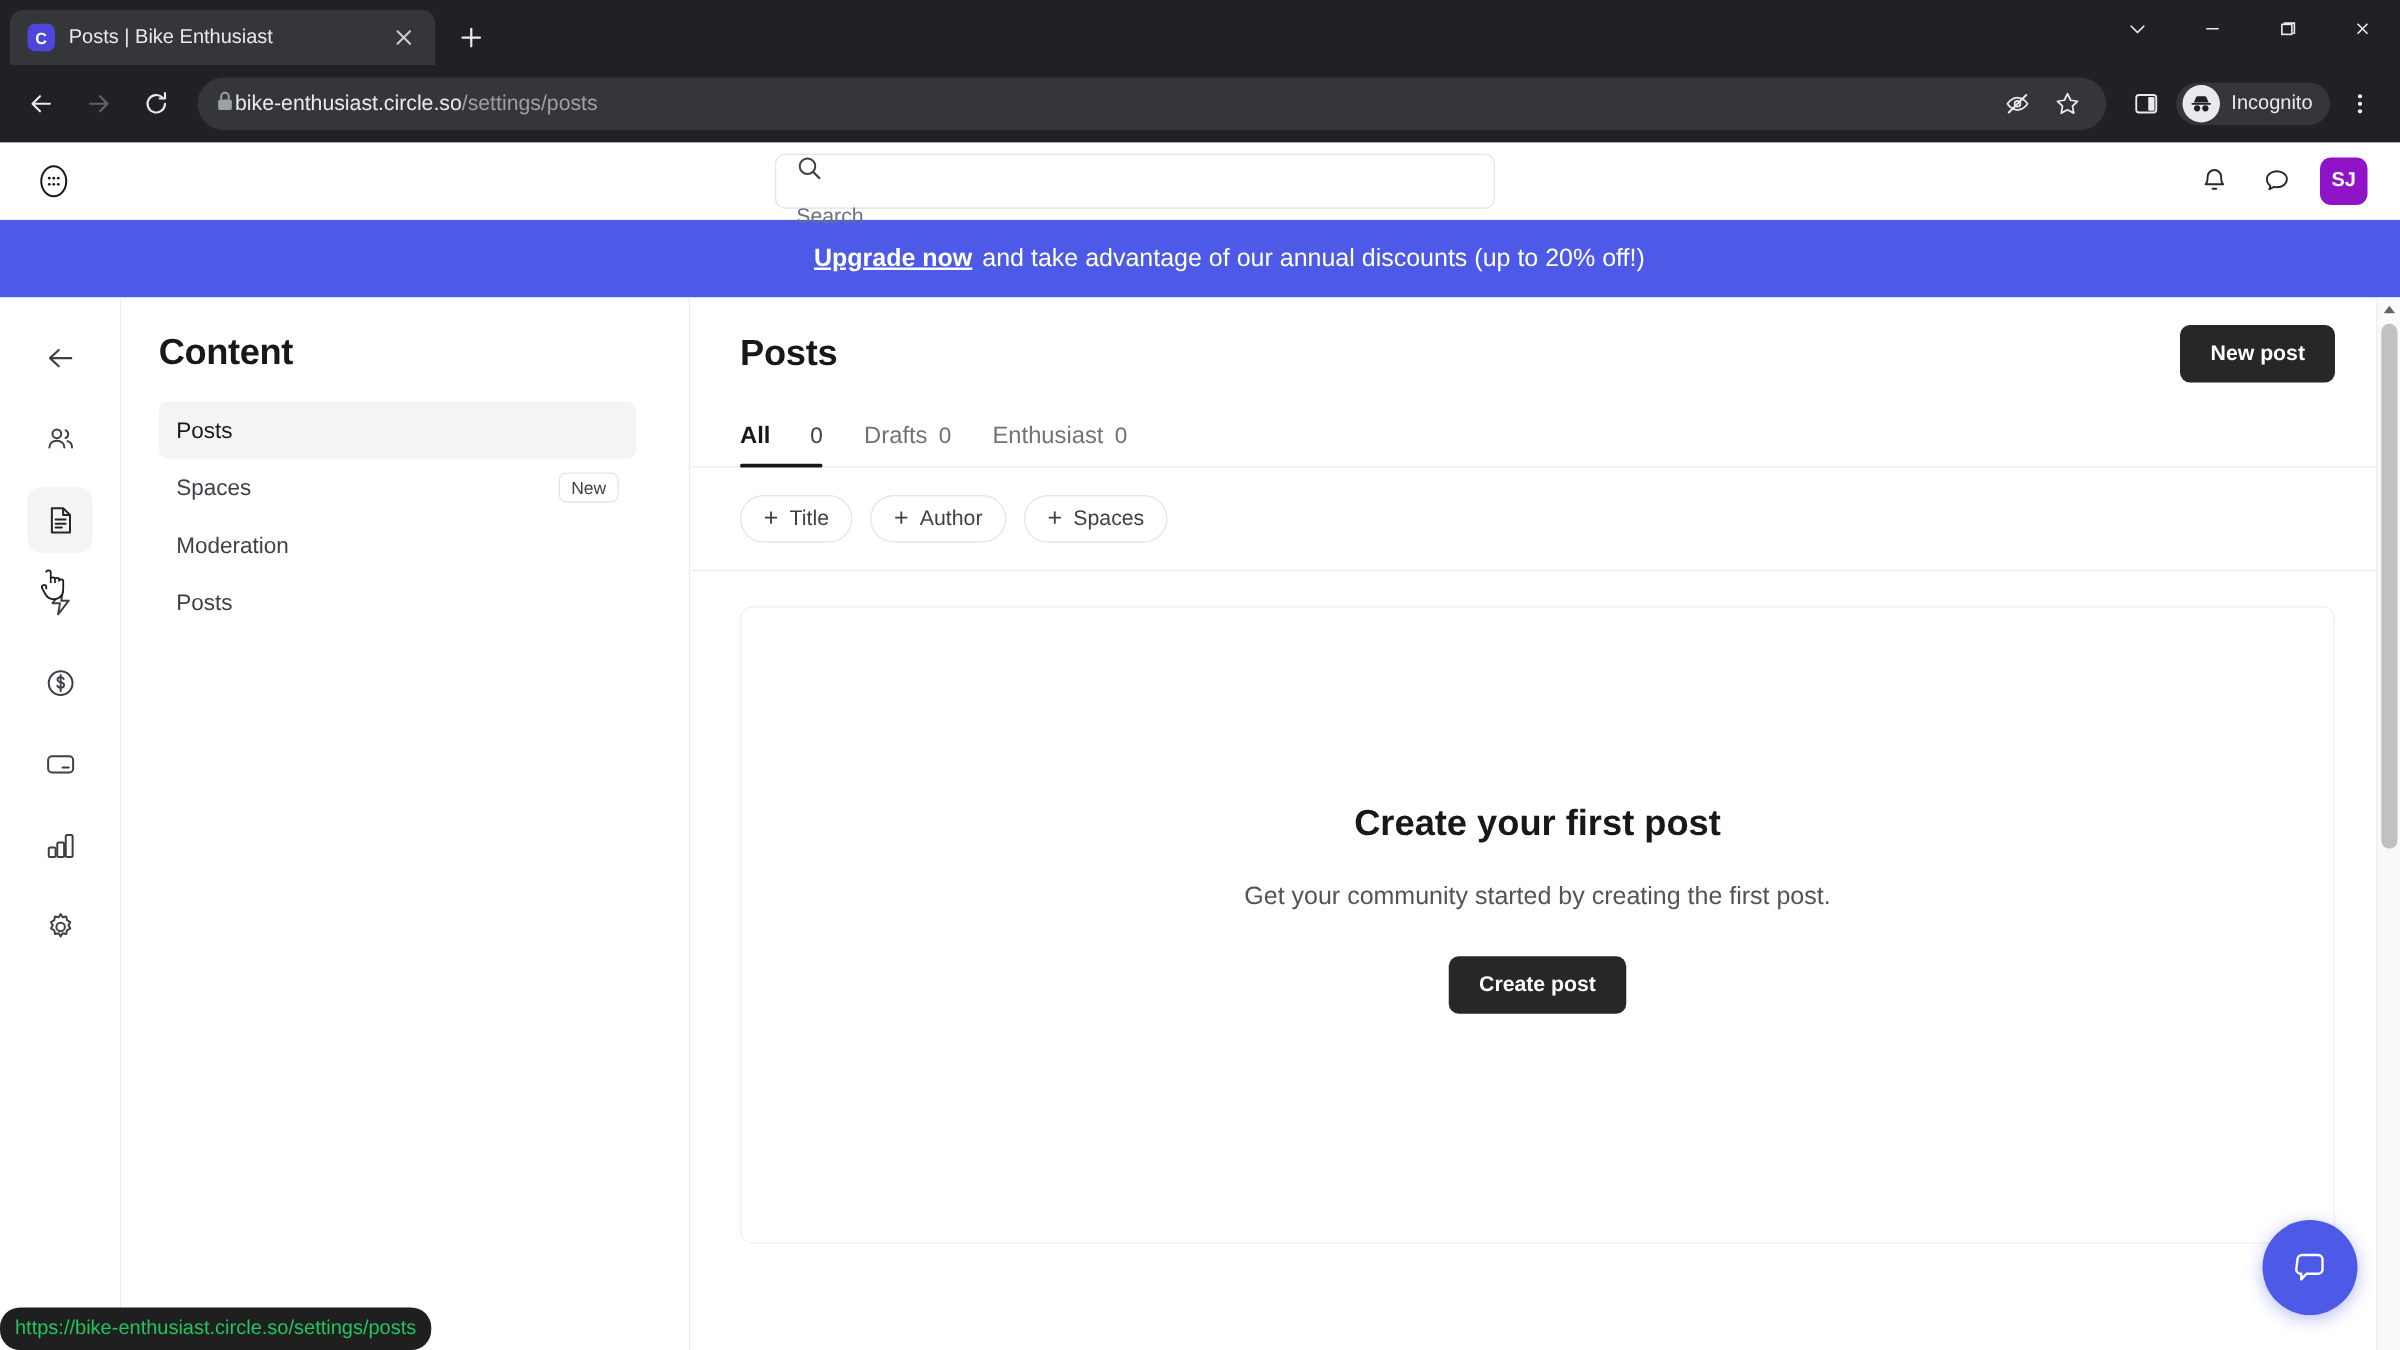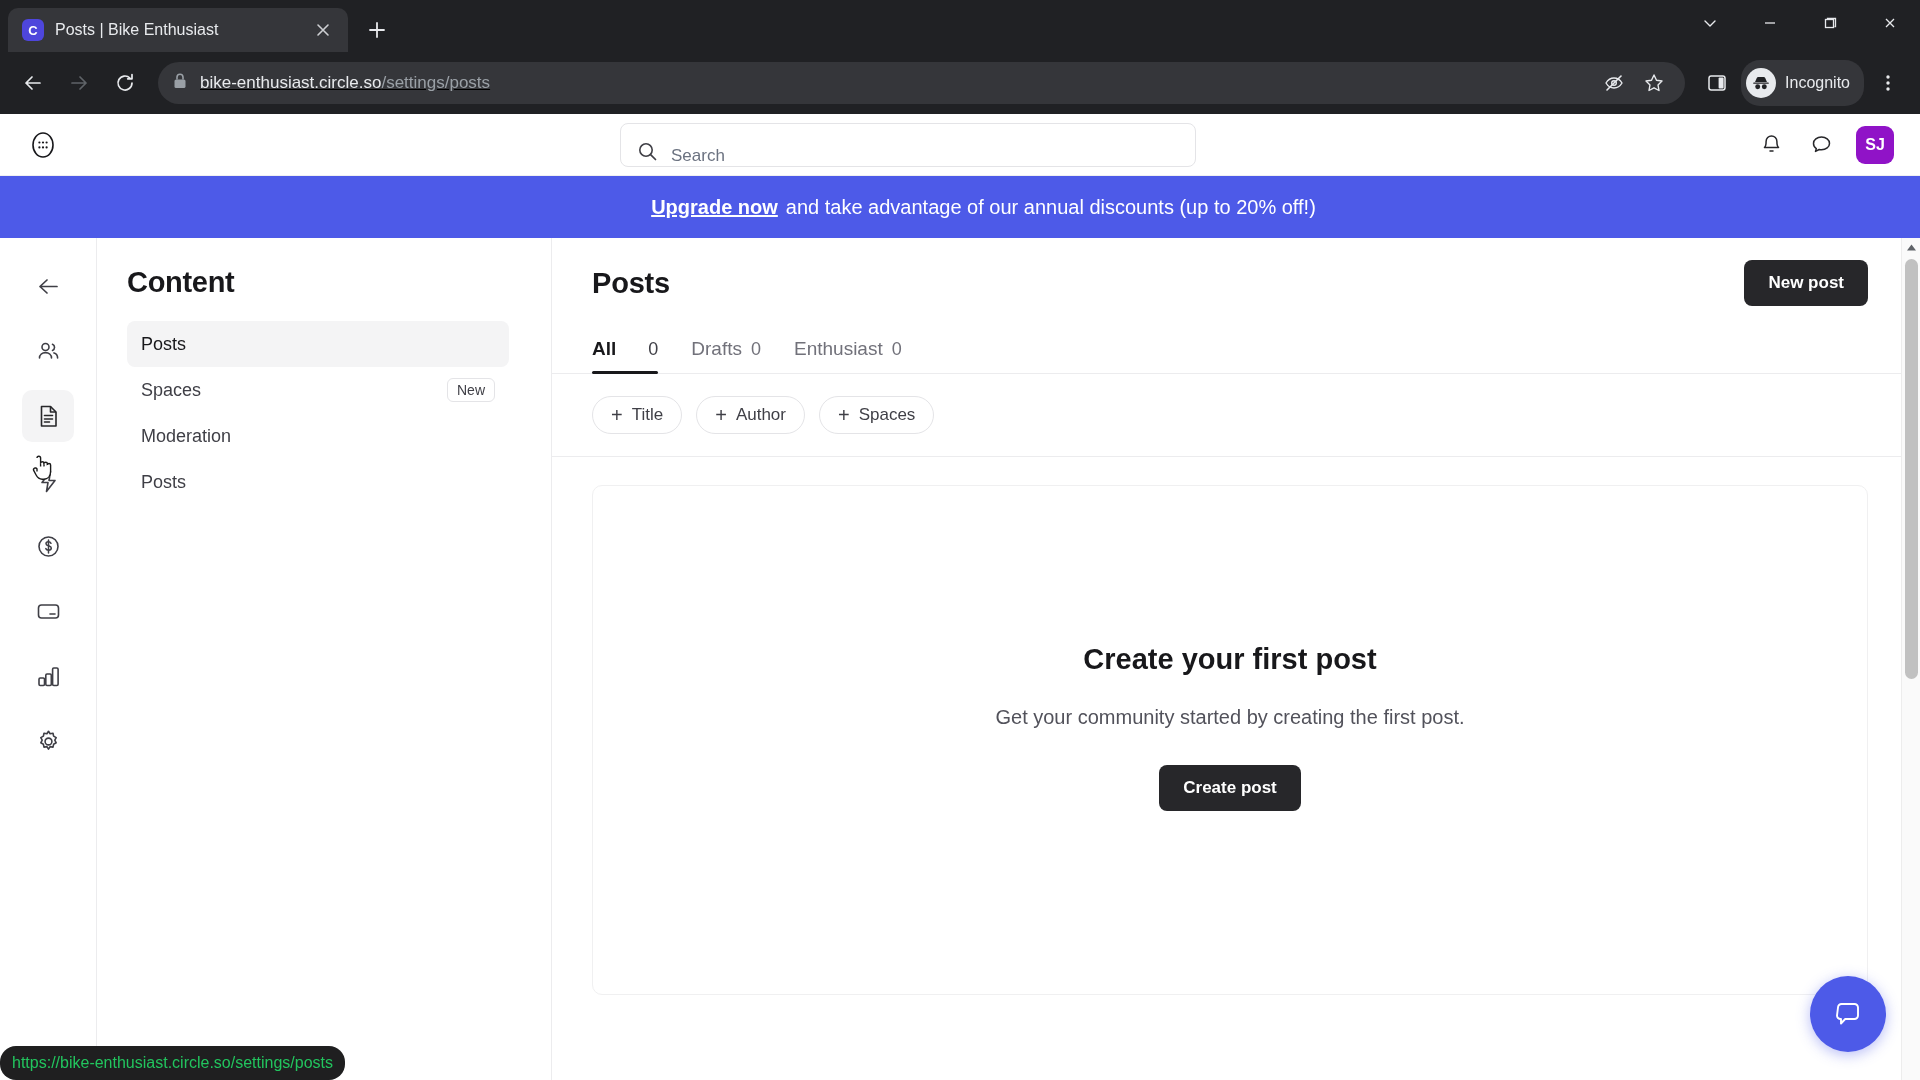--- a/index.html
+++ b/index.html
@@ -40,49 +40,49 @@
   .win-btn { width: 60px; height: 46px; display: flex; align-items: center; justify-content: center; }
 
   .toolbar {
     height: 62px; background: #202124; display: flex; align-items: center;
     padding: 0 12px; gap: 4px; flex: none;
   }
   .nav-btn { width: 42px; height: 42px; display:flex; align-items:center; justify-content:center; border-radius: 50%; flex:none; }
   .omnibox {
     flex: 1; height: 42px; background: #35363a; border-radius: 21px;
     display: flex; align-items: center; padding: 0 14px; margin: 0 8px;
-    gap: 12px; position: relative; text-decoration: underline;
+    position: relative;
   }
   .omni-url { font-size: 17px; color: #e8eaed; white-space: nowrap; }
   .omni-url .path { color: #9aa0a6; }
   .omni-right { display: flex; align-items: center; gap: 6px; margin-left: auto; }
   .omni-icon { width: 34px; height: 34px; display:flex; align-items:center; justify-content:center; border-radius:50%; }
   .tb-icon { width: 40px; height: 40px; display:flex; align-items:center; justify-content:center; border-radius: 50%; flex:none; }
   .incognito-pill {
-    display: flex; align-items: center; gap: 9px; height: 46px;
+    display: flex; align-items: center; gap: 9px; height: 34px;
     background: #35363a; border-radius: 19px; padding: 0 14px 0 5px; flex: none;
   }
   .incog-avatar {
     width: 30px; height: 30px; border-radius: 50%; background: #e8eaed;
     display:flex; align-items:center; justify-content:center; flex:none;
   }
   .incog-label { color: #e8eaed; font-size: 16px; white-space: nowrap; }
 
   
   .viewport { flex: 1; background: #fff; position: relative; overflow: hidden; }
 
   .app-header {
     height: 62px; background: #fff; display: flex; align-items: center;
     padding: 0 26px; border-bottom: 1px solid #f0f0f1;
   }
   .brand-logo { width: 34px; height: 34px; display:flex; align-items:center; justify-content:center; flex:none; }
   .search-wrap { flex: 1; display: flex; justify-content: center; }
   .search-box {
     width: 576px; height: 44px; border: 1px solid #e4e4e7; border-radius: 8px;
-    display: flex; align-items: flex-end; gap: 13px; padding: 0 16px; background: #fff;
+    display: flex; align-items: flex-start; gap: 13px; padding: 0 16px; background: #fff; flex-direction: column;
   }
   .search-placeholder { color: #6b7280; font-size: 17px; }
   .header-right { display: flex; align-items: center; gap: 20px; flex: none; }
   .hdr-icon { width: 30px; height: 30px; display:flex; align-items:center; justify-content:center; }
   .avatar {
     width: 38px; height: 38px; border-radius: 9px; background: #9013c7;
     color: #fff; font-size: 16px; font-weight: 700;
     display: flex; align-items: center; justify-content: center;
   }
 

